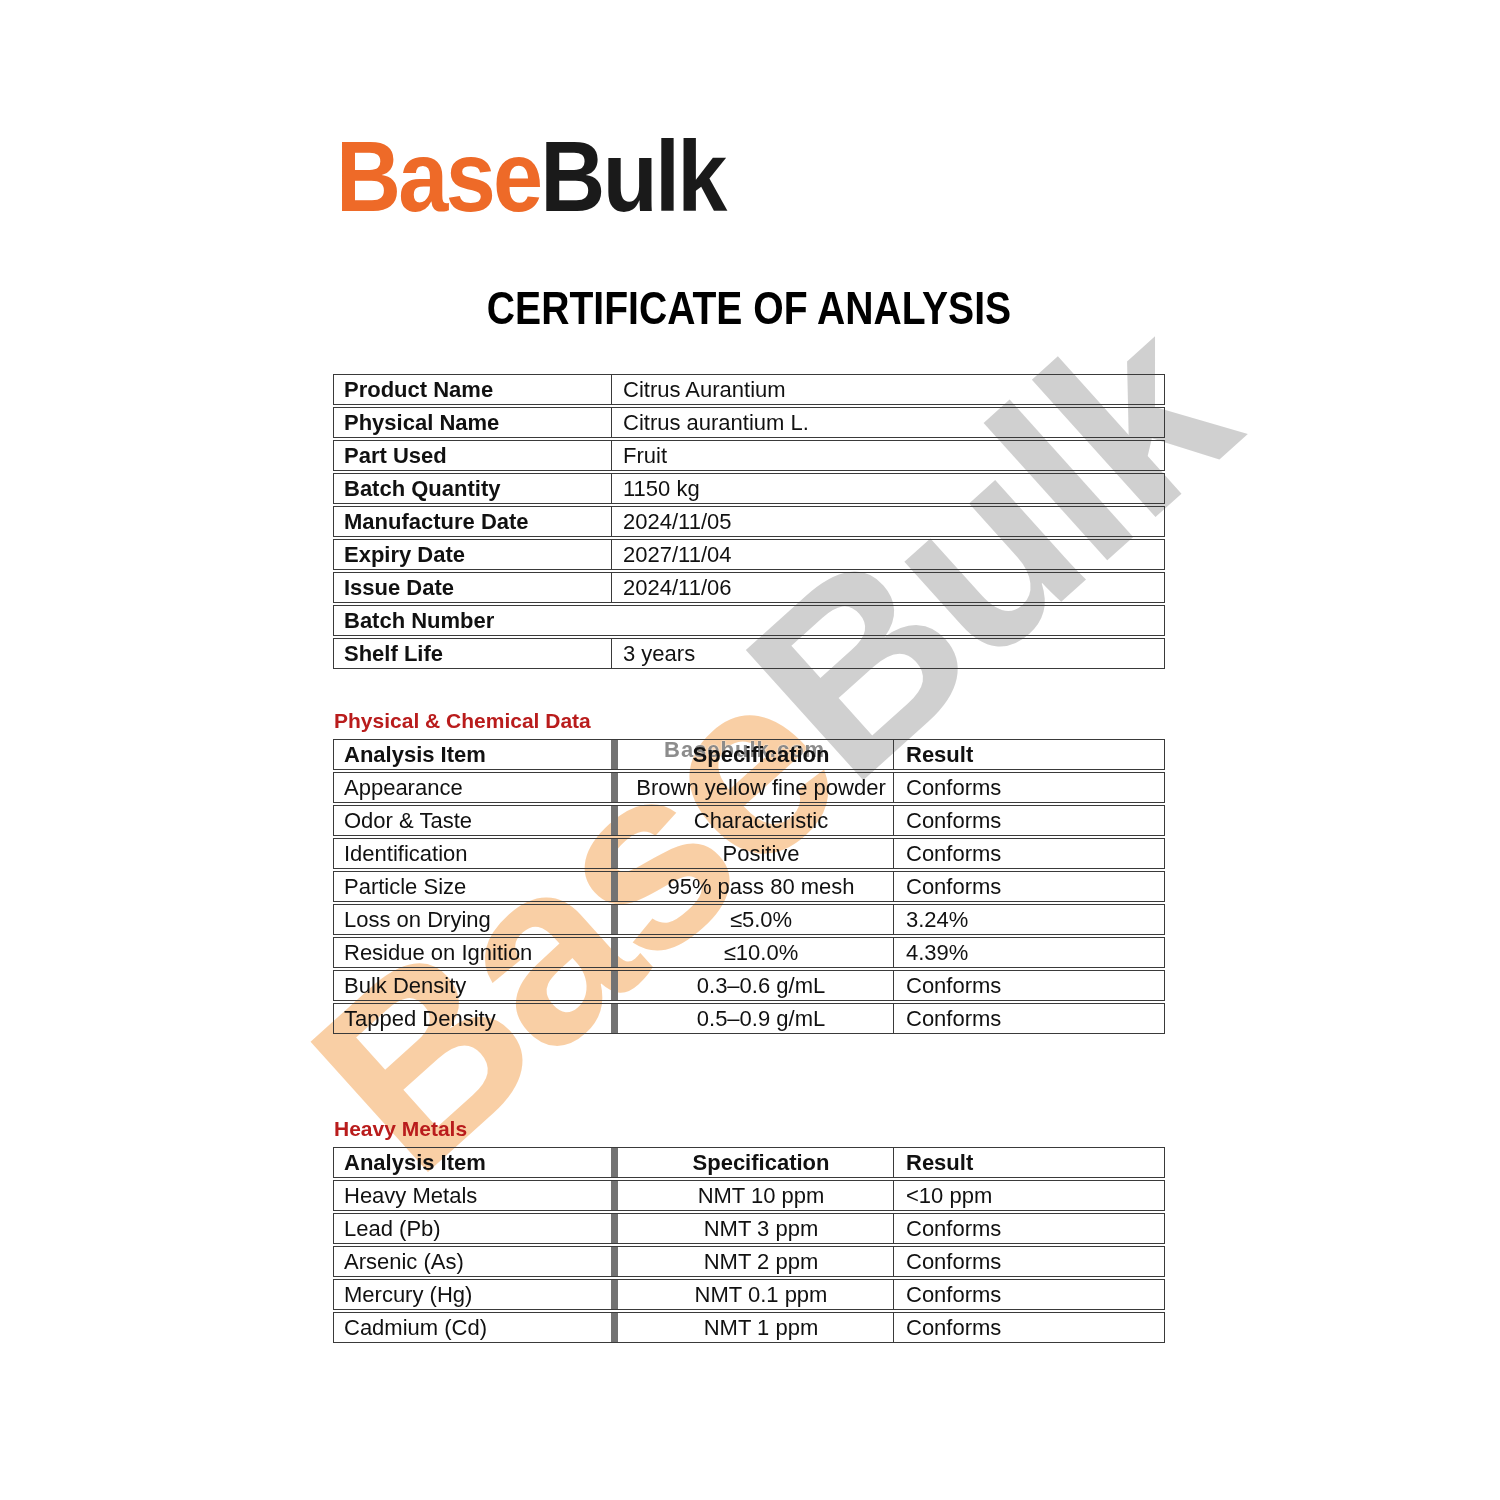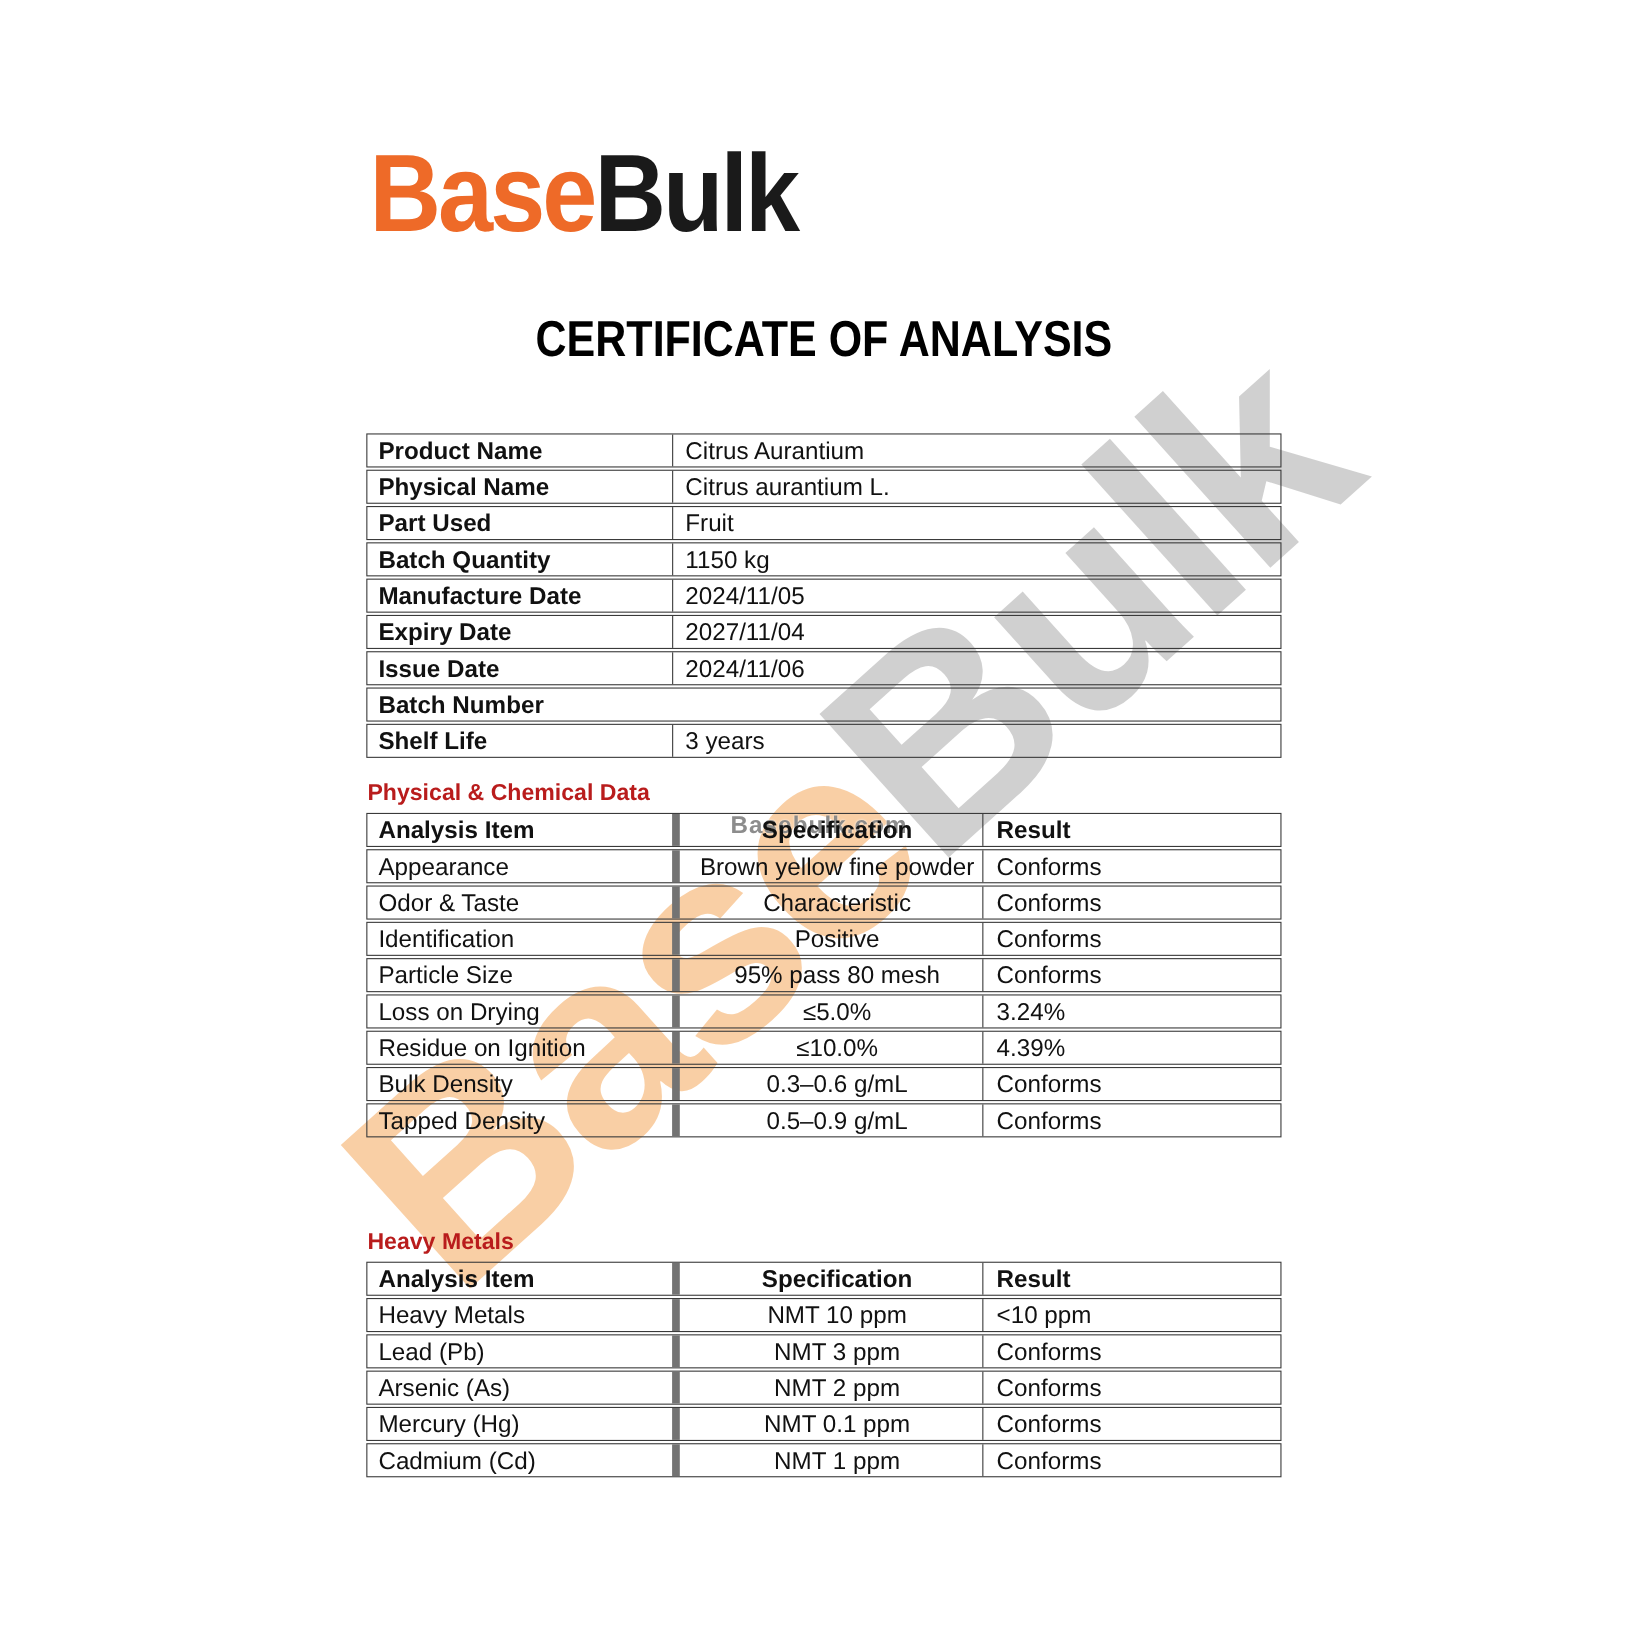--- a/index.html
+++ b/index.html
@@ -44,21 +44,21 @@
     white-space:nowrap; color:#000000;
     transform:scaleX(0.85); transform-origin:center;
   }
   .sec-heading {
     position:absolute; left:334px; z-index:2;
     font-size:21px; font-weight:bold; line-height:26px; color:#b91c1c;
   }
   .h-pc { top:708px; }
   .h-hm { top:1116px; }
   .tbl { position:absolute; left:333px; width:832px; z-index:2; }
-  .t1 { top:394px; }
+  .t1 { top:374px; }
   .t2 { top:739px; }
   .t3 { top:1147px; }
   .tr {
     display:flex;
     border:1px solid #3a3a3a;
     margin-bottom:2px;
     background:transparent;
   }
   .tr > div {
     font-size:22px; line-height:27px;

